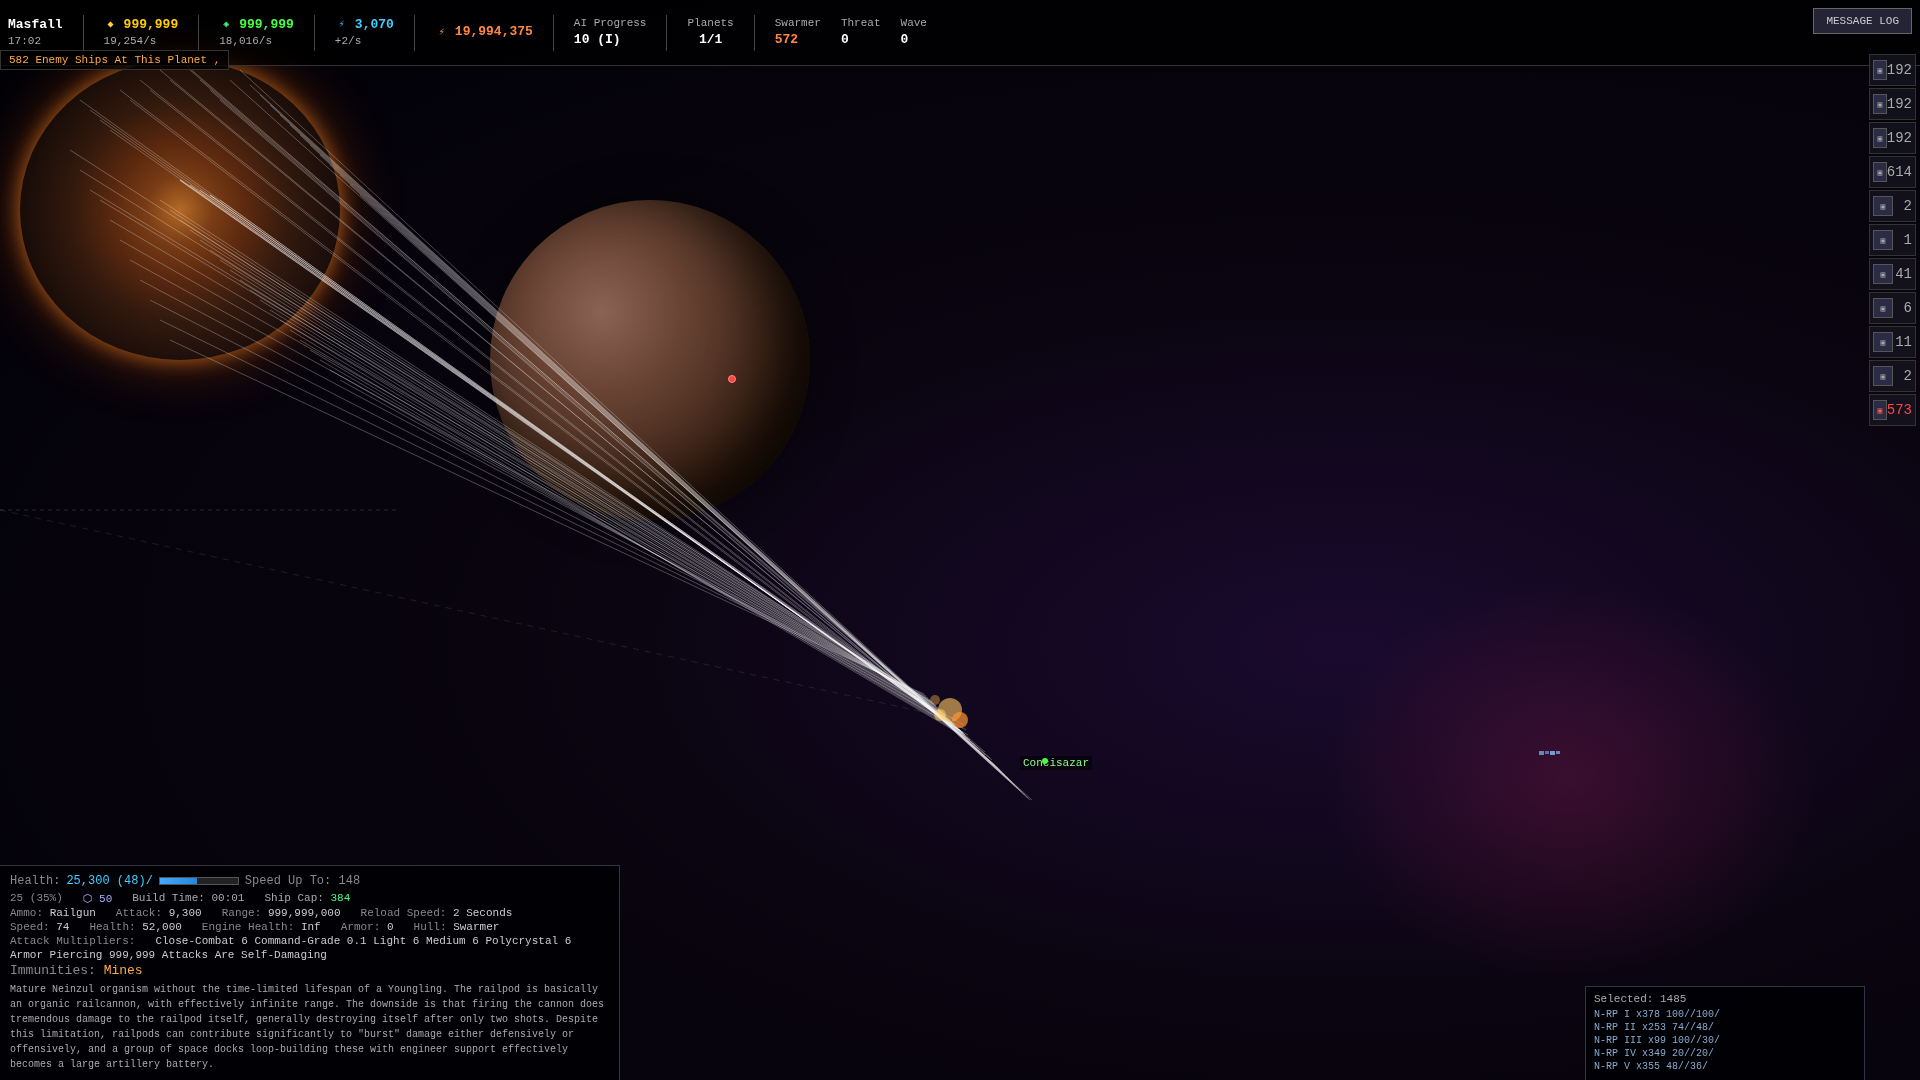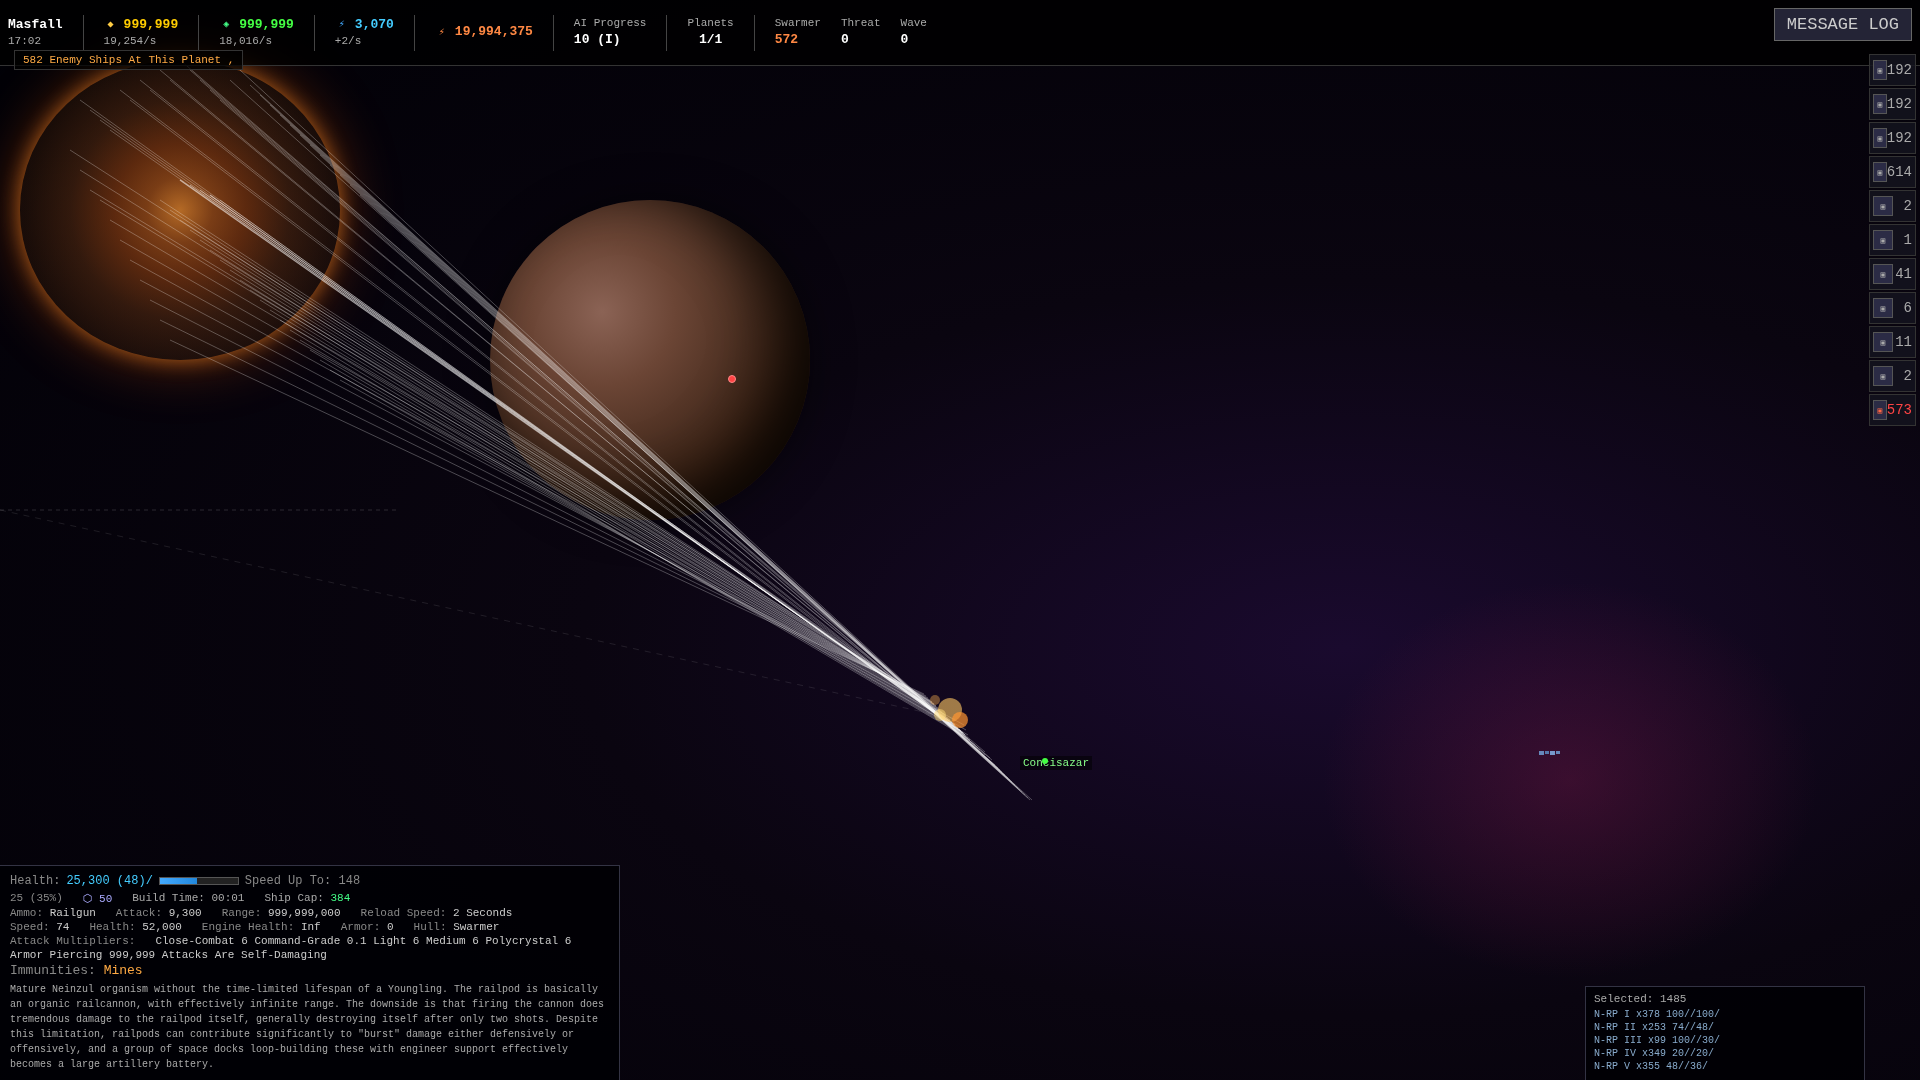--- a/index.html
+++ b/index.html
@@ -129,39 +129,39 @@
       display: inline-flex;
       align-items: center;
       justify-content: center;
       font-size: 10px;
     }
 
     
     .enemy-count-bar {
       position: absolute;
       top: 50px;
-      left: 14px;
+      left: 0;
       background: rgba(0,0,0,0.7);
       border: 1px solid #333;
       padding: 3px 8px;
       font-size: 11px;
       color: #ffaa44;
       z-index: 100;
     }
 
     
     .message-log-btn {
       position: absolute;
       top: 8px;
       right: 8px;
       background: rgba(40,40,60,0.9);
       border: 1px solid #666;
       color: #ccc;
       padding: 6px 12px;
-      font-size: 17px;
+      font-size: 11px;
       font-family: 'Courier New', monospace;
       cursor: pointer;
       z-index: 200;
     }
 
     
     .right-sidebar {
       position: absolute;
       top: 50px;
       right: 0;

